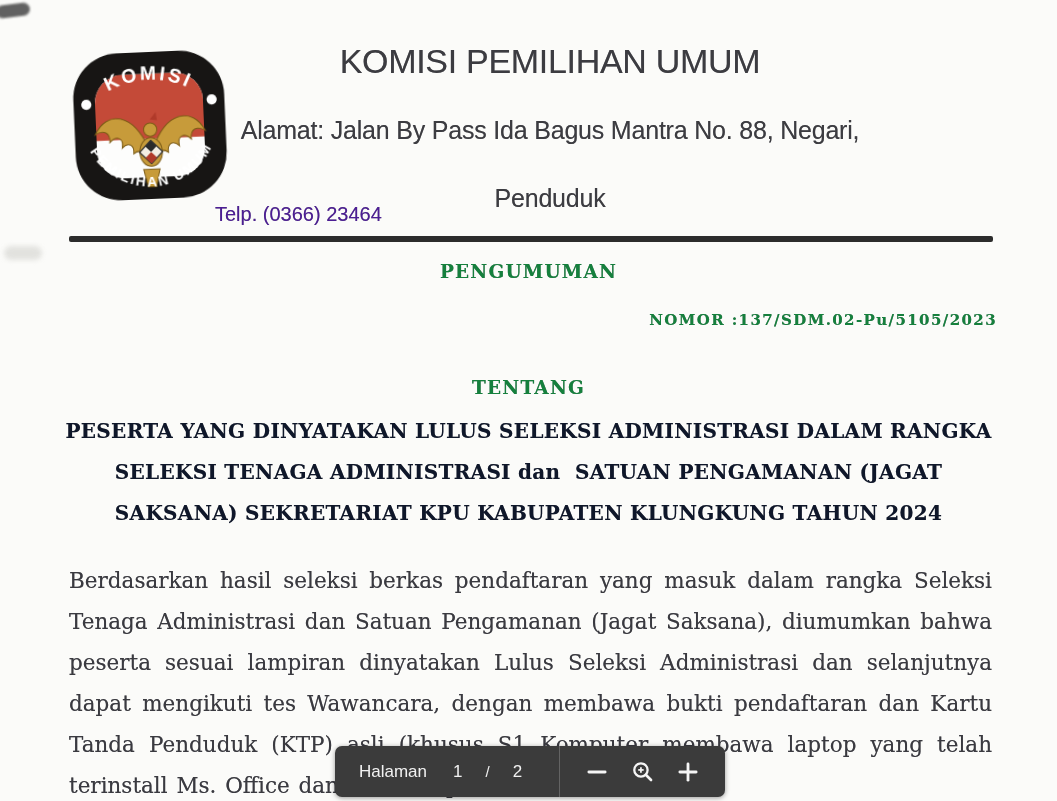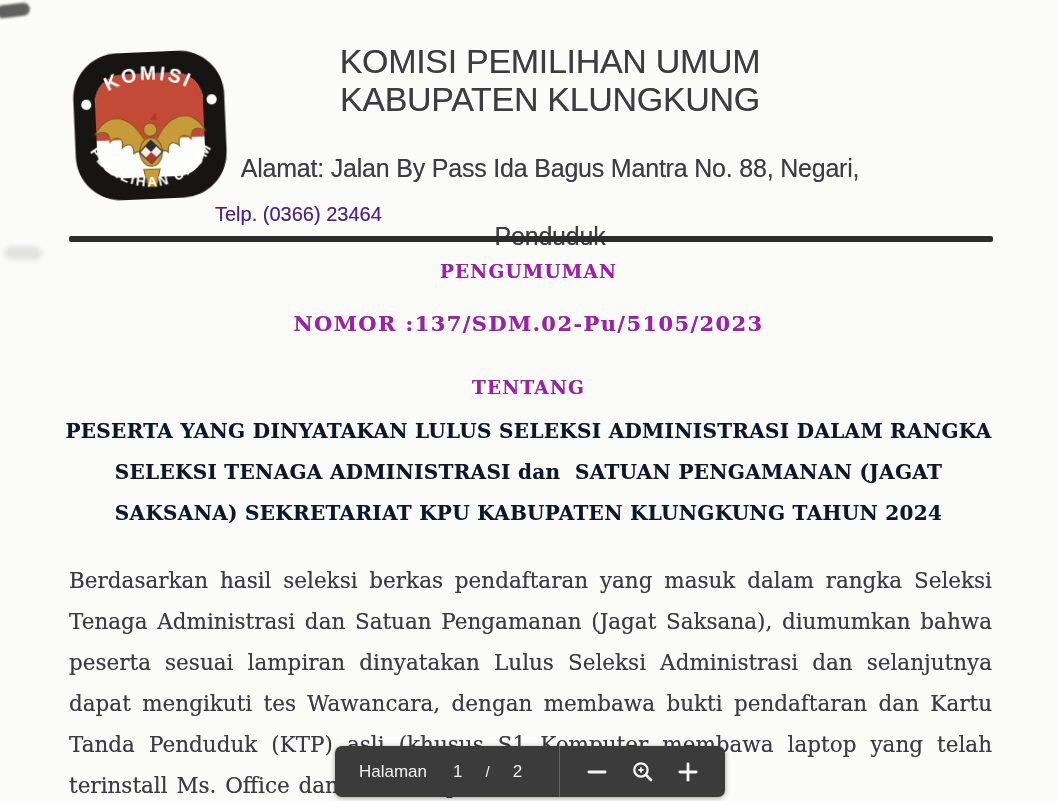--- a/index.html
+++ b/index.html
@@ -43,23 +43,23 @@
     font-family:"Liberation Sans", sans-serif;font-size:20px;color:#4c1d95;padding-left:48px;
   }
   .phone{position:absolute;left:215px;}
   .email{position:absolute;left:600px;}
   .rule{
     position:absolute;left:69px;top:236px;width:924px;height:6px;
     background:#2c2c2c;border-radius:2px;
   }
 
   
-  .h-center{position:absolute;left:60px;right:60px;text-align:center;font-weight:bold;color:#a21caf;}
+  .h-center{position:absolute;left:60px;right:60px;text-align:center;font-weight:bold;color:#15803d;}
   .h-peng{top:261px;font-size:18.5px;letter-spacing:1.2px;}
-  .h-nomor{top:311px;font-size:21px;letter-spacing:1.4px;}
+  .h-nomor{top:311px;font-size:15px;letter-spacing:1.4px;text-align:right;}
   .h-tentang{top:377px;font-size:18.5px;letter-spacing:1.2px;}
   .title-block{
     position:absolute;left:52px;right:52px;top:411px;
     text-align:center;font-weight:bold;font-size:20px;
     line-height:41px;letter-spacing:.3px;color:#0f172a;
   }
   .body-par{
     position:absolute;left:69px;top:560px;width:923px;margin:0;
     font-size:21.5px;line-height:41px;text-align:justify;
     color:#3a3a40;word-spacing:2px;
@@ -134,21 +134,20 @@
           <textPath href="#arcTop" startOffset="50%" text-anchor="middle">KOMISI</textPath>
         </text>
         <text font-family="Liberation Sans, sans-serif" font-size="13.5" font-weight="bold" fill="#ffffff" letter-spacing="2">
           <textPath href="#arcBottom" startOffset="50%" text-anchor="middle">PEMILIHAN UMUM</textPath>
         </text>
       </svg>
     </div>
 
     <div class="lh-text soft">
       <div class="org-line">KOMISI PEMILIHAN UMUM</div>
-      <div class="org-line">KABUPATEN KLUNGKUNG</div>
       <div class="addr-line">Alamat: Jalan By Pass Ida Bagus Mantra No. 88, Negari,</div>
       <div class="addr-line">Penduduk</div>
     </div>
 
     <div class="contact-row soft">
       <span class="phone">Telp. (0366) 23464</span>
     </div>
 
     <div class="rule"></div>
   </header>

